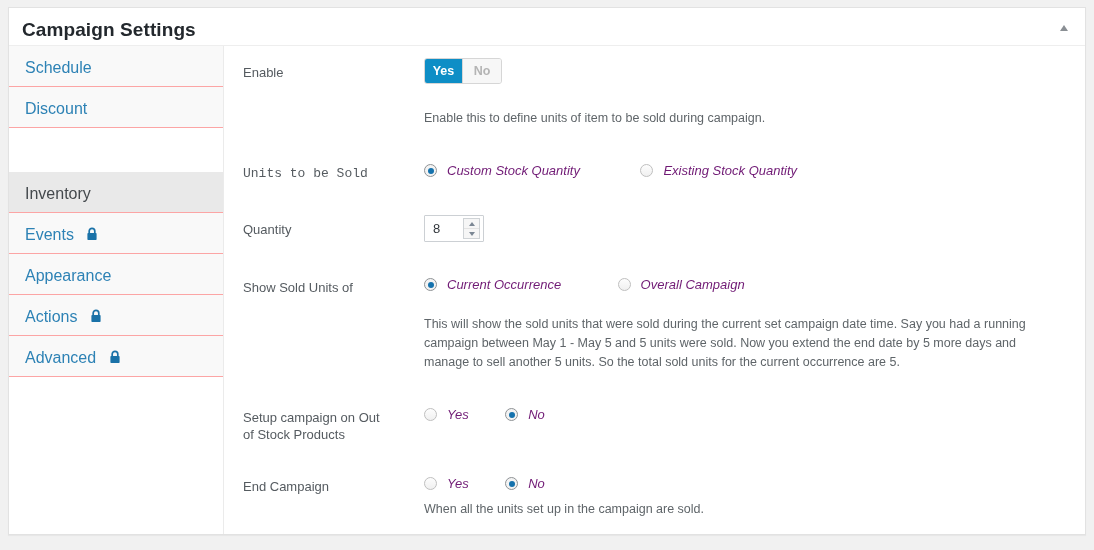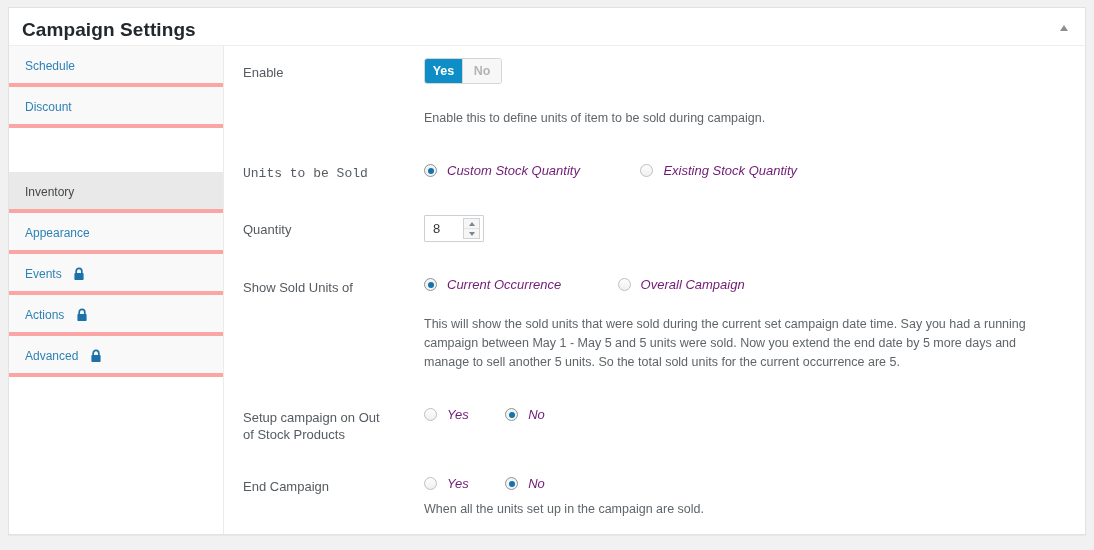--- a/index.html
+++ b/index.html
@@ -58,24 +58,24 @@
     width: 215px;
     height: 100%;
     border-right: 1px solid #ebebeb;
     background: #ffffff;
   }
   .nav-item {
     position: relative;
     height: 41px;
     line-height: 41px;
     padding-left: 16px;
-    font-size: 12px;
+    font-size: 16px;
     color: #2d82b5;
     background: #f9f9f9;
-    border-bottom: 4px solid #fca5a5;
+    border-bottom: 1px solid #fca5a5;
     cursor: pointer;
     white-space: nowrap;
   }
   .nav-item.active {
     background: #e9e9e9;
     color: #44494d;
     cursor: default;
     margin-top: 44px;
   }
   .nav-label { vertical-align: middle; }
@@ -239,31 +239,31 @@
 
       <div class="nav-item">
         <span class="nav-label">Discount</span>
       </div>
 
       <div class="nav-item active">
         <span class="nav-label">Inventory</span>
       </div>
 
       <div class="nav-item">
-        <span class="nav-label">Appearance</span>
-      </div>
-
-      <div class="nav-item">
         <span class="nav-label">Events</span>
         <span class="lock-icon">
           <svg width="12" height="14" viewBox="0 0 12 14">
             <path d="M3.2 6 V4.1 A2.8 2.8 0 0 1 8.8 4.1 V6" fill="none" stroke="#1a72a8" stroke-width="1.7"></path>
             <rect x="1.4" y="6" width="9.2" height="7" rx="0.8" fill="#1a72a8"></rect>
           </svg>
         </span>
+      </div>
+
+      <div class="nav-item">
+        <span class="nav-label">Appearance</span>
       </div>
 
       <div class="nav-item">
         <span class="nav-label">Actions</span>
         <span class="lock-icon">
           <svg width="12" height="14" viewBox="0 0 12 14">
             <path d="M3.2 6 V4.1 A2.8 2.8 0 0 1 8.8 4.1 V6" fill="none" stroke="#1a72a8" stroke-width="1.7"></path>
             <rect x="1.4" y="6" width="9.2" height="7" rx="0.8" fill="#1a72a8"></rect>
           </svg>
         </span>

